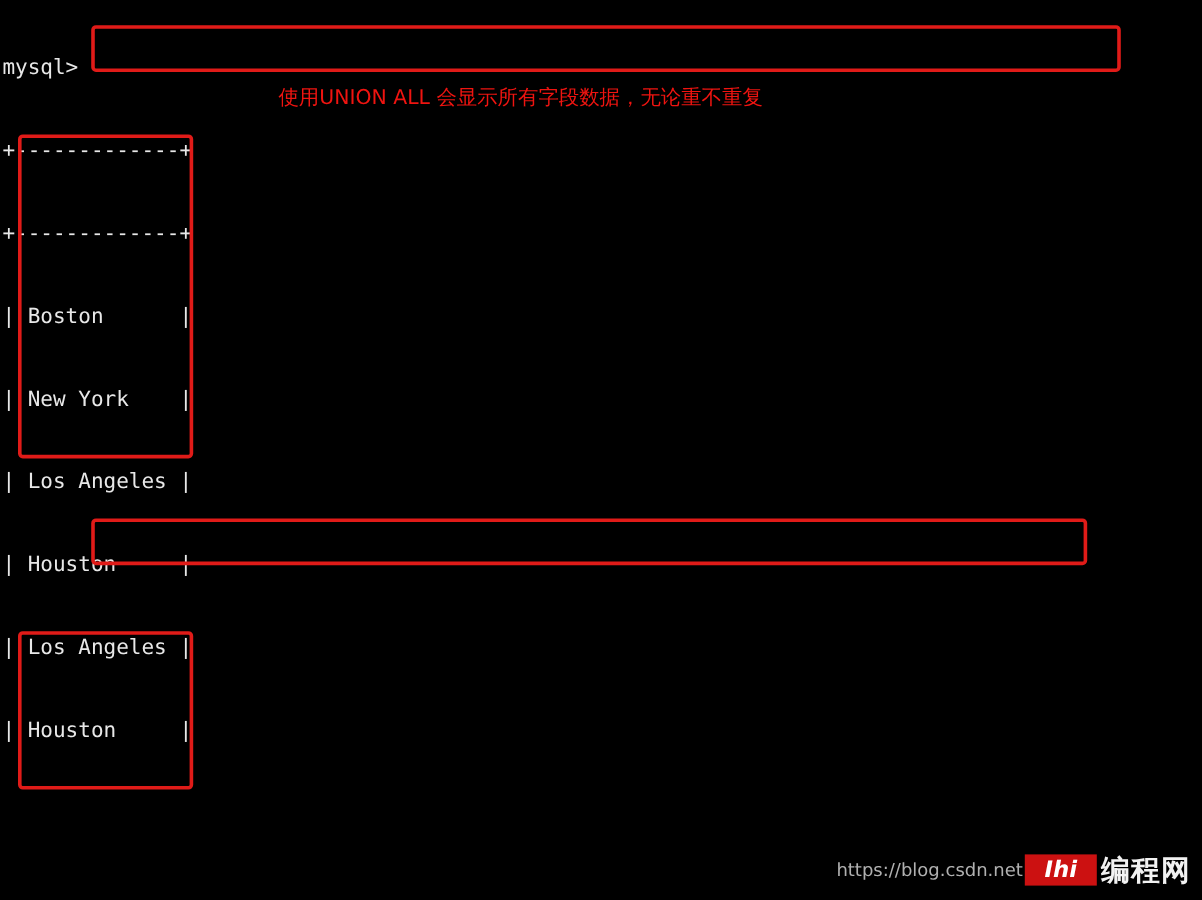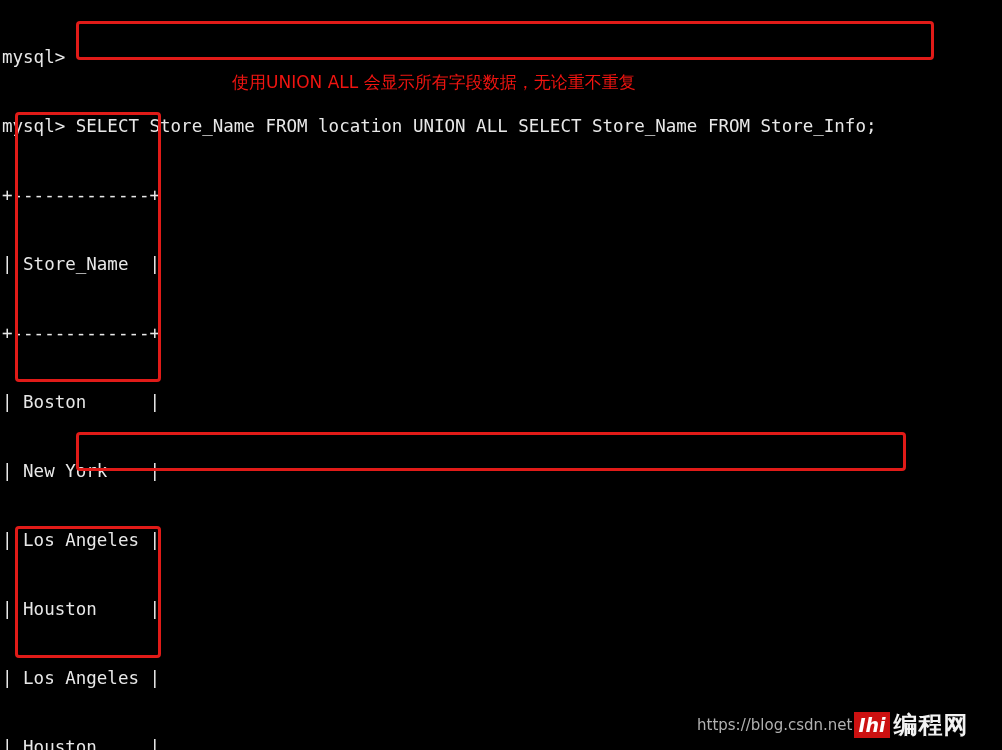--- a/index.html
+++ b/index.html
@@ -76,21 +76,21 @@
     opacity: 0.85;
   }
   .wm-badge {
     background: #cc1111;
     color: #ffffff;
     font-family: "DejaVu Sans", "Liberation Sans", sans-serif;
     font-size: 19px;
     font-weight: bold;
     font-style: italic;
     line-height: 24px;
-    padding: 0 4px;
+    padding: 0 16px;
     margin-left: 2px;
     height: 26px;
     display: flex;
     align-items: center;
   }
   .wm-cn {
     color: #f2f2f2;
     font-family: "DejaVu Sans", "Liberation Sans", sans-serif;
     font-size: 24px;
     font-weight: bold;
@@ -99,23 +99,21 @@
     letter-spacing: 1px;
   }
 </style>
 </head>
 <body>
 
 <div id="screen">
 
   <div class="term">
     <div class="line">mysql&gt;</div>
-    <div class="line">mysql&gt; SELECT Store_Name FROM location UNION ALL SELECT Store_Name FROM Store_Info;</div>
     <div class="line">+-------------+</div>
-    <div class="line">| Store_Name  |</div>
     <div class="line">+-------------+</div>
     <div class="line">| Boston      |</div>
     <div class="line">| New York    |</div>
     <div class="line">| Los Angeles |</div>
     <div class="line">| Houston     |</div>
     <div class="line">| Los Angeles |</div>
     <div class="line">| Houston     |</div>
     
     
     

